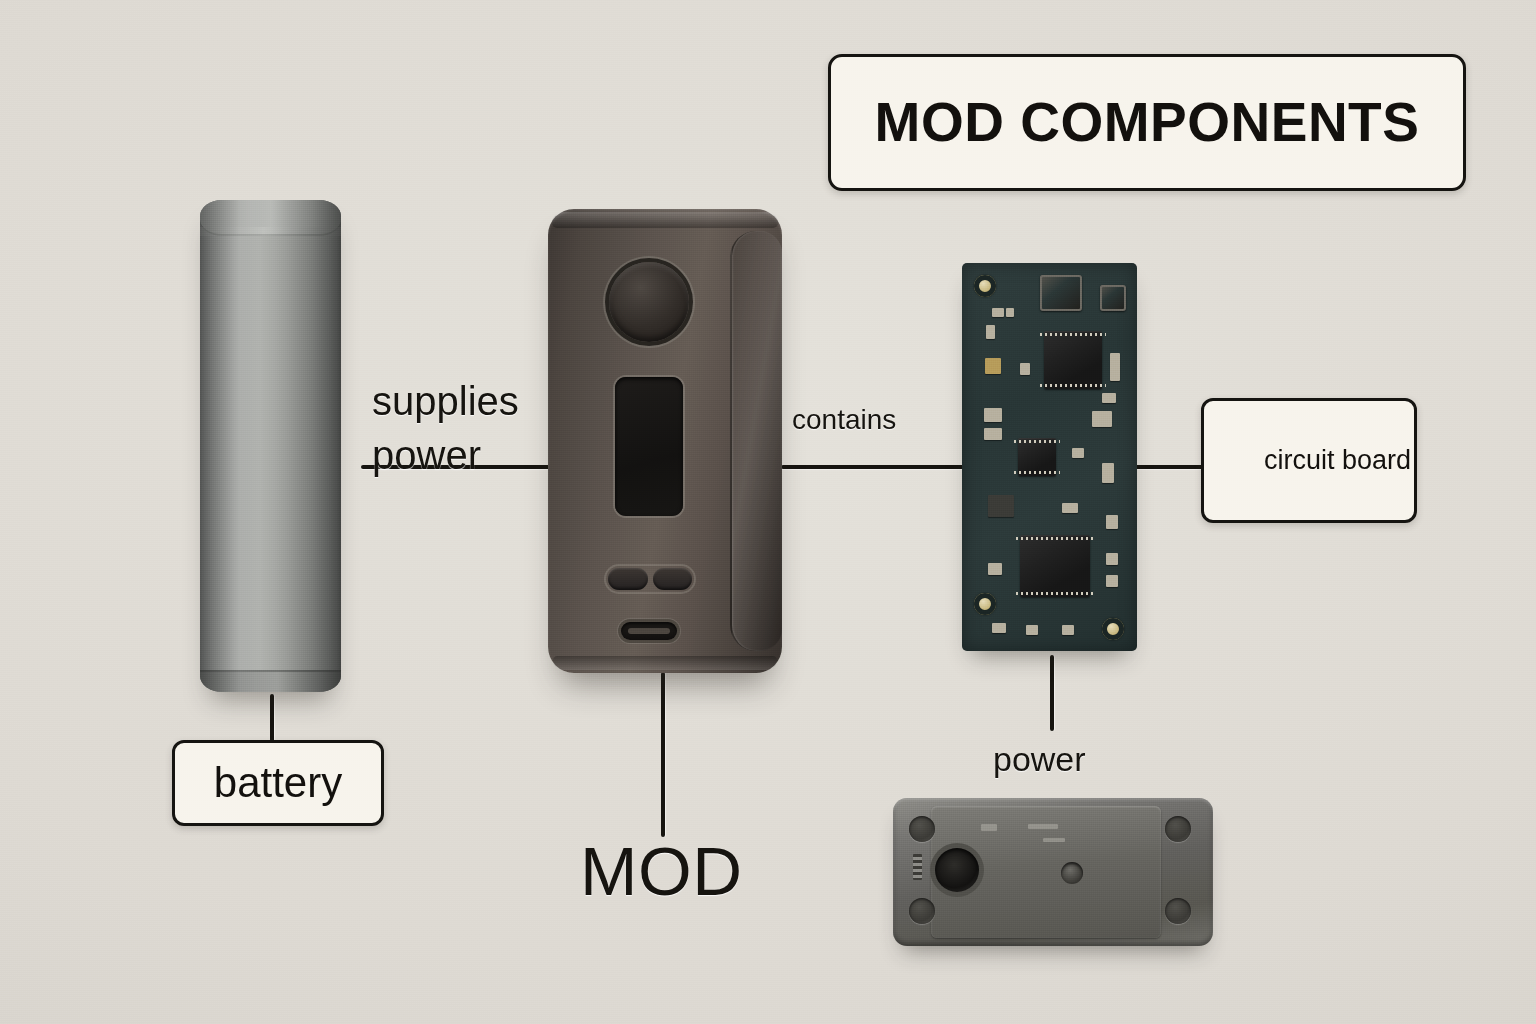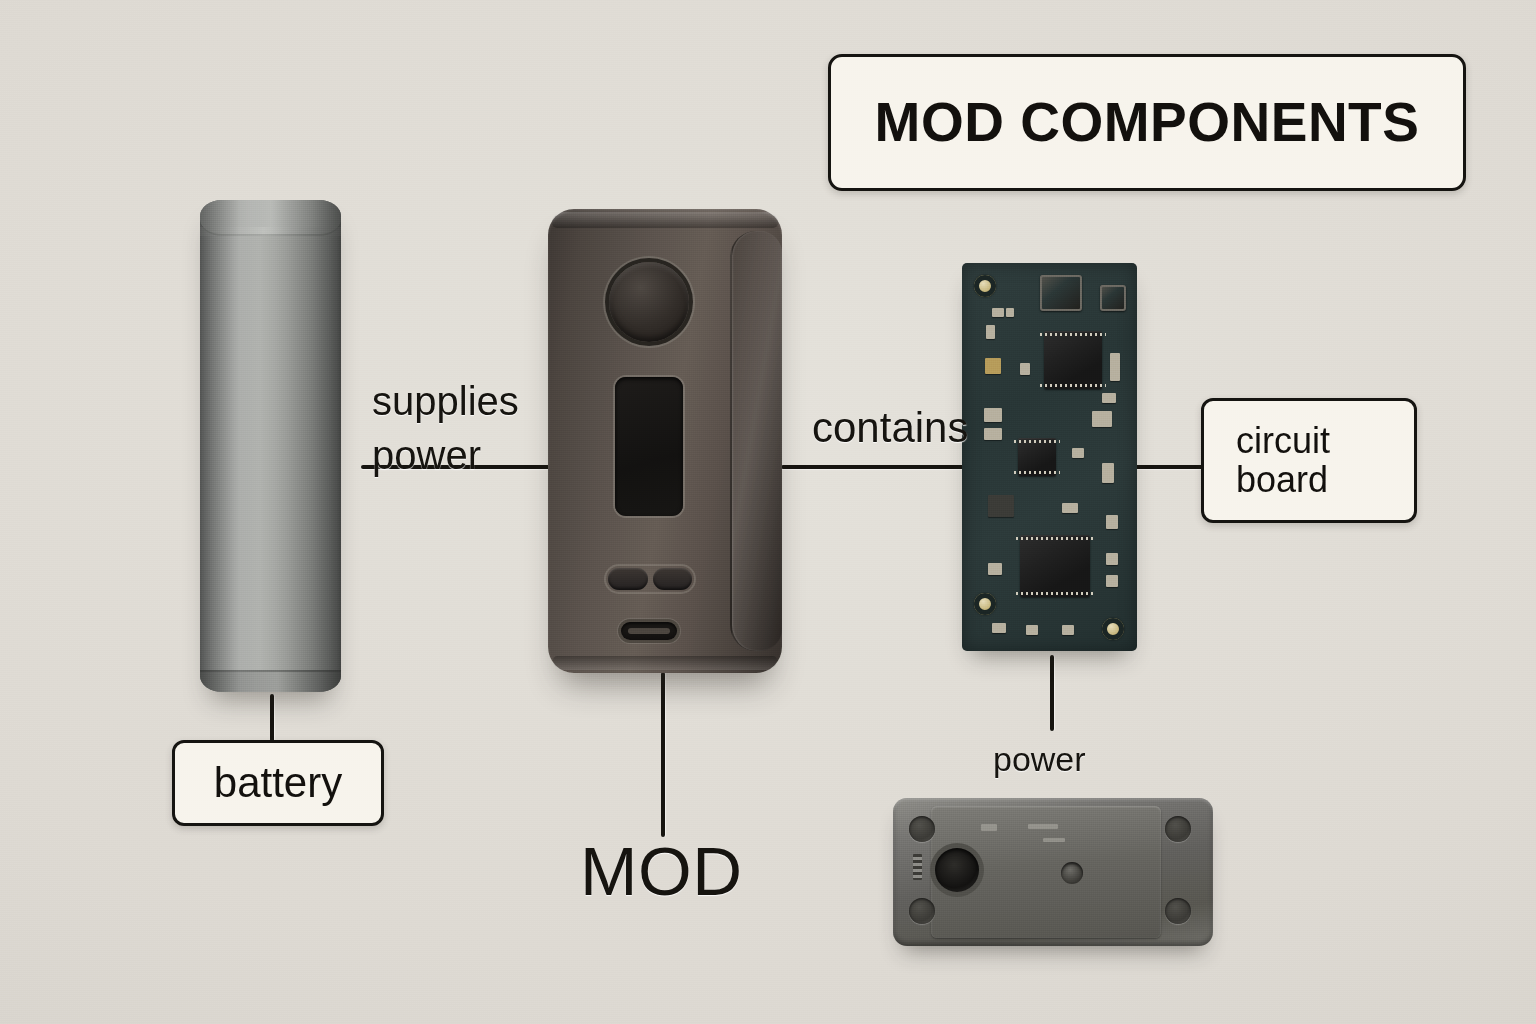--- a/index.html
+++ b/index.html
@@ -76,42 +76,43 @@
     width: 212px; height: 86px;
   }
   #battery-box .box-text { font-size: 42px; }
   #board-box {
     left: 1201px; top: 398px;
     width: 216px; height: 125px;
     padding-left: 32px;
     justify-content: flex-start;
   }
   #board-box .box-text {
-    font-size: 36px;
+    font-size: 27px;
     line-height: 1.08;
     text-align: left;
+    margin-left: 28px;
   }
   .box-text { font-weight: normal; }
 
   
   .free-label {
     position: absolute;
     color: #15130f;
     text-shadow: 0 1px 1px rgba(255,255,255,.85);
     white-space: pre-line;
   }
   #lbl-supplies {
     left: 372px; top: 374px;
     font-size: 40px;
     line-height: 1.35;
     text-align: left;
   }
   #lbl-contains {
-    left: 812px; top: 404px;
-    font-size: 42px;
+    left: 792px; top: 404px;
+    font-size: 28px;
   }
   #lbl-houses {
     left: 993px; top: 740px;
     font-size: 34px;
   }
   #lbl-mod {
     left: 580px; top: 832px;
     font-size: 69px;
     font-weight: normal;
     letter-spacing: .5px;

